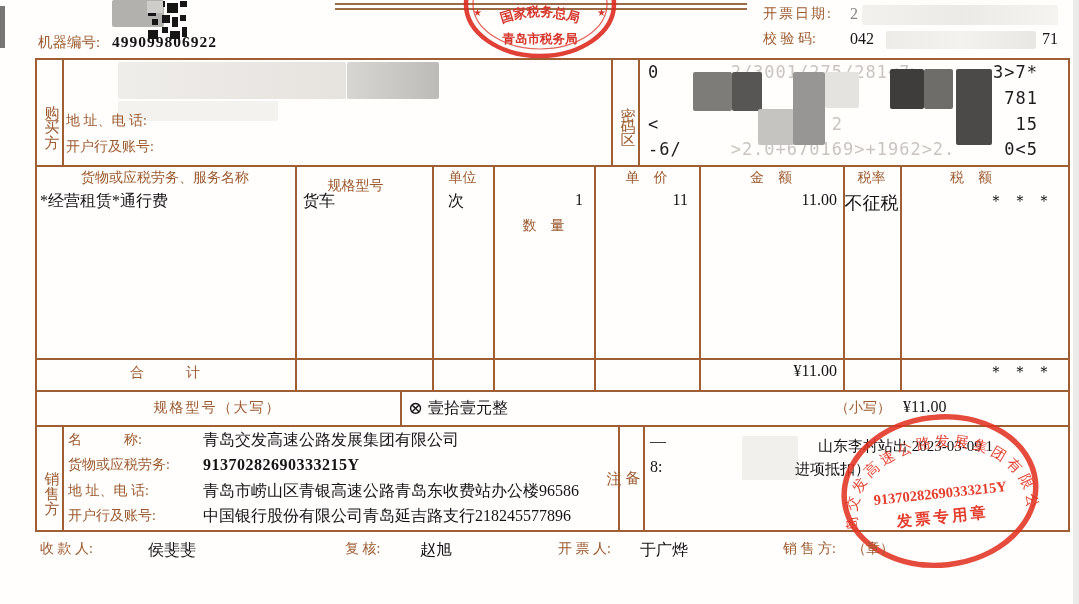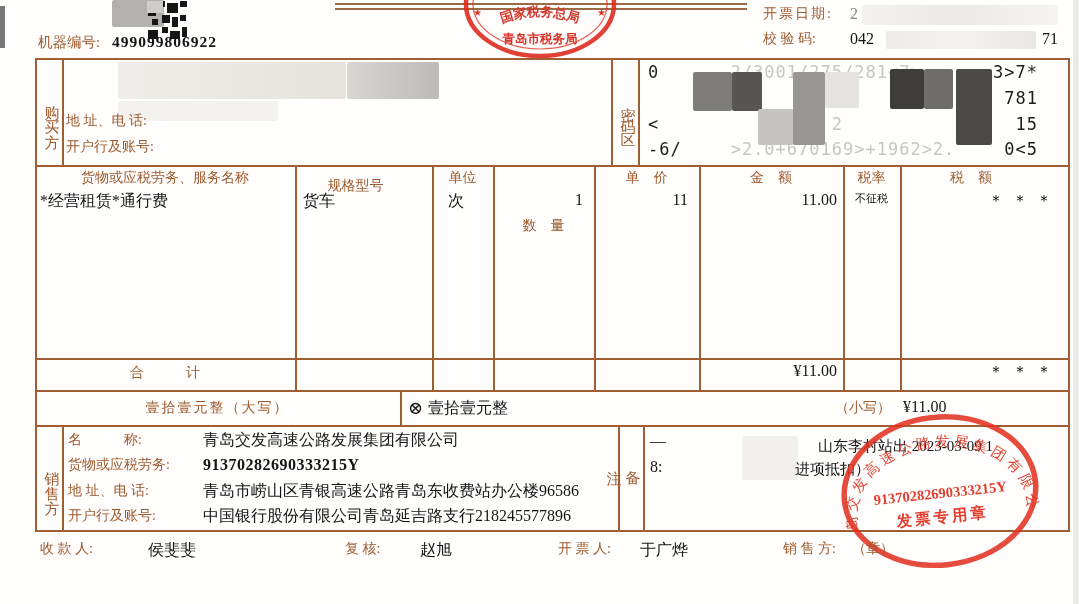--- a/index.html
+++ b/index.html
@@ -143,28 +143,28 @@
   <div class="cellcenter lbl" style="left:701px;top:169px;width:140px;">金　额</div>
   <div class="cellcenter lbl" style="left:845px;top:169px;width:53px;">税率</div>
   <div class="cellcenter lbl" style="left:902px;top:169px;width:138px;">税　额</div>
 
   <div class="abs val" style="left:40px;top:191px;">*经营租赁*通行费</div>
   <div class="abs val" style="left:303px;top:191px;">货车</div>
   <div class="abs val" style="left:448px;top:191px;">次</div>
   <div class="rnum val" style="left:495px;top:191px;width:88px;">1</div>
   <div class="rnum val" style="left:596px;top:191px;width:92px;">11</div>
   <div class="rnum val" style="left:701px;top:191px;width:136px;">11.00</div>
-  <div class="cellcenter val" style="left:843px;top:191px;width:57px;font-size:11px;">不征税</div>
+  <div class="cellcenter val" style="left:843px;top:191px;width:57px;font-size:18px;">不征税</div>
   <div class="rnum val" style="left:902px;top:191px;width:152px;letter-spacing:2px;">＊ ＊ ＊</div>
 
   <div class="cellcenter lbl" style="left:37px;top:364px;width:256px;">合　　　计</div>
   <div class="rnum val" style="left:701px;top:362px;width:136px;">¥11.00</div>
   <div class="rnum val" style="left:902px;top:362px;width:152px;letter-spacing:2px;">＊ ＊ ＊</div>
 
-  <div class="cellcenter lbl" style="left:37px;top:399px;width:361px;letter-spacing:2px;">壹拾壹元整（大写）</div>
+  <div class="cellcenter lbl" style="left:37px;top:399px;width:361px;letter-spacing:2px;">规格型号（大写）</div>
   <div class="abs val" style="left:408px;top:397px;font-size:18px;">⊗</div>
   <div class="abs val" style="left:428px;top:398px;">壹拾壹元整</div>
   <div class="abs lbl" style="left:835px;top:399px;">（小写）</div>
   <div class="abs val" style="left:903px;top:398px;">¥11.00</div>
 
   <div class="abs vlabel" style="left:37px;top:432px;width:24px;height:98px;letter-spacing:14px;">销售方</div>
   <div class="abs lbl" style="left:68px;top:431px;">名　　　称:</div>
   <div class="abs val" style="left:203px;top:430px;">青岛交发高速公路发展集团有限公司</div>
   <div class="abs lbl" style="left:68px;top:456px;">货物或应税劳务:</div>
   <div class="abs val" style="left:203px;top:456px;font-weight:600;letter-spacing:0.5px;">91370282690333215Y</div>

